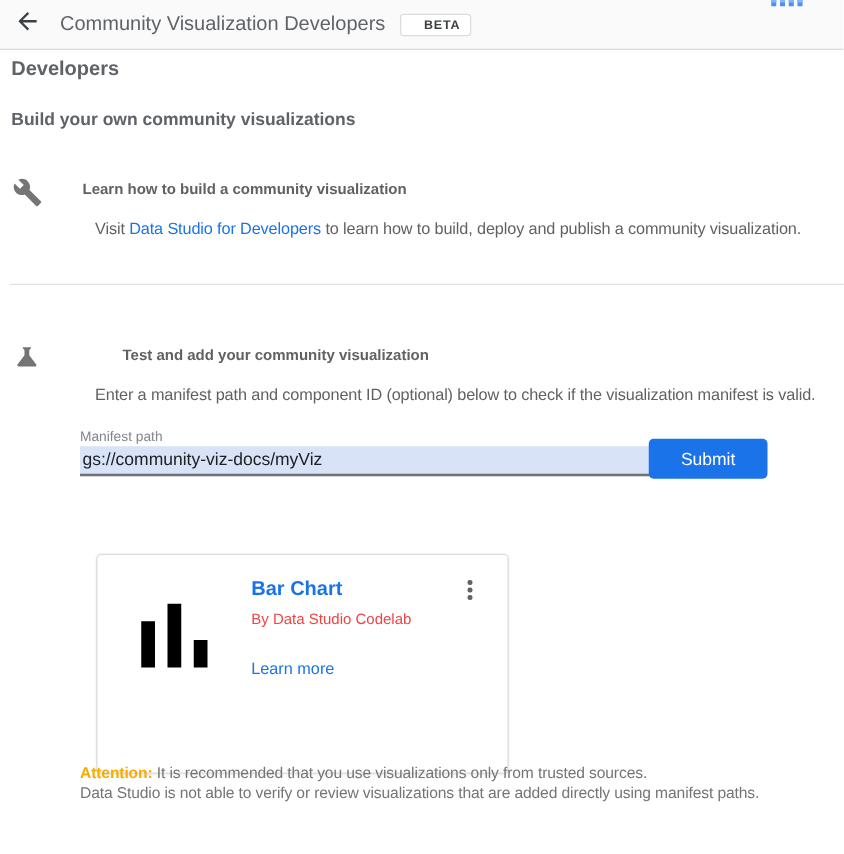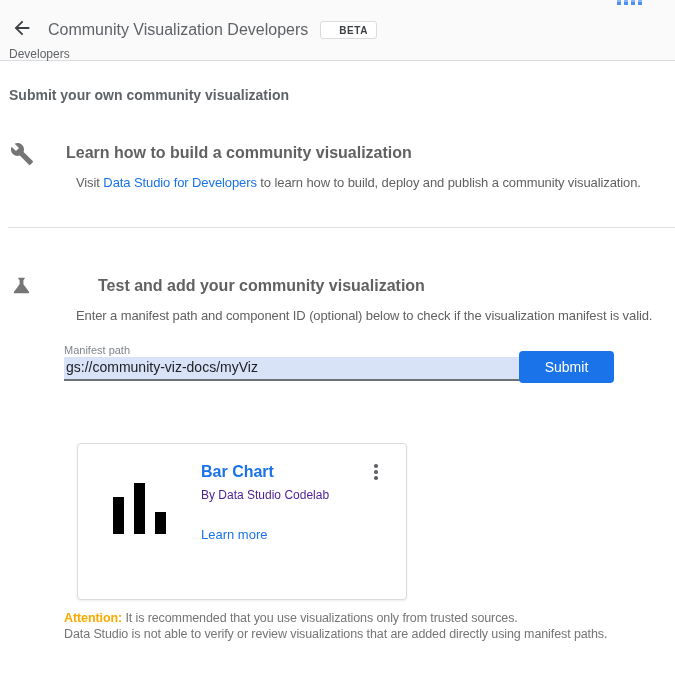--- a/index.html
+++ b/index.html
@@ -6,21 +6,21 @@
   html, body { background: #ffffff; }
   body {
     font-family: "Liberation Sans", sans-serif;
     width: 675px; height: 683px;
     position: relative;
     overflow: hidden;
     color: #5f6368;
   }
   
   .header {
-    position: absolute; top: 0; left: 0; width: 675px; height: 61px;
+    position: absolute; top: 0; left: 0; width: 675px; height: 40px;
     background: #fafafa;
     border-bottom: 1px solid #dadce0;
     display: flex; align-items: center;
   }
   .back-btn {
     width: 24px; height: 24px; margin-left: 10px;
     display: flex; align-items: center; justify-content: center;
     cursor: pointer; color: #3c4043;
   }
   .header-title {
@@ -39,33 +39,33 @@
     position: absolute; right: 33px; top: 0;
     display: flex; gap: 3px;
   }
   .apps-dots .dot {
     width: 4px; height: 5px; background: #4d90f0;
     border-top: 2px solid #8ab4f8;
   }
   
   .page-title {
     position: absolute; left: 9px; top: 47px;
-    font-size: 12px; font-weight: normal; color: #5f6368;
+    font-size: 16px; font-weight: bold; color: #5f6368;
   }
   .page-subtitle {
     position: absolute; left: 9px; top: 87px;
     font-size: 14px; font-weight: bold; color: #5f6368;
   }
   
   .section-icon { position: absolute; color: #757575; }
   .wrench-icon { left: 10px; top: 142px; }
   .flask-icon  { left: 10px; top: 274px; }
   .section-heading {
     position: absolute; left: 66px;
-    font-size: 16px; font-weight: bold; color: #616161;
+    font-size: 12px; font-weight: bold; color: #616161;
     white-space: nowrap;
   }
   .heading-learn { top: 144px; }
   .heading-test  { top: 277px; margin-left: 32px; }
   .section-body {
     position: absolute; left: 76px;
     font-size: 13px; letter-spacing: -0.1px; color: #616161;
     white-space: nowrap;
   }
   .body-learn { top: 175px; }
@@ -95,42 +95,42 @@
     width: 95px; height: 32px;
     background: #1a73e8; color: #ffffff;
     border: none; border-radius: 4px;
     font-family: "Liberation Sans", sans-serif;
     font-size: 14px; font-weight: 500;
     cursor: pointer;
   }
   
   .viz-card {
     position: absolute; left: 77px; top: 443px;
-    width: 330px; height: 157px;
+    width: 330px; height: 176px;
     background: #ffffff;
     border: 1px solid #dadce0; border-radius: 4px;
     box-shadow: 0 1px 2px rgba(60,64,67,0.10);
   }
   .bar-icon {
     position: absolute; left: 35px; top: 38px;
     width: 55px; height: 52px;
     display: flex; align-items: flex-end; gap: 10px;
   }
   .bar-icon .bar { width: 11px; background: #000000; }
   .bar-1 { height: 37px; }
   .bar-2 { height: 51px; }
   .bar-3 { height: 22px; }
   .card-title {
     position: absolute; left: 123px; top: 19px;
     font-size: 16px; font-weight: bold; color: #1a73e8;
     cursor: pointer;
   }
   .card-author {
     position: absolute; left: 123px; top: 44px;
-    font-size: 12px; color: #4c1d95; text-align: right;
+    font-size: 12px; color: #ef4444; text-align: right;
   }
   .card-desc {
     position: absolute; left: 123px; top: 67px;
     font-size: 13px; color: #5f6368;
   }
   .card-learn-more {
     position: absolute; left: 123px; top: 83px;
     font-size: 13px; color: #1a73e8; cursor: pointer;
   }
   .kebab-btn {
@@ -163,21 +163,21 @@
   <div class="beta-badge">BETA</div>
   <div class="apps-dots">
     <div class="dot"></div>
     <div class="dot"></div>
     <div class="dot"></div>
     <div class="dot"></div>
   </div>
 </div>
 
 <div class="page-title">Developers</div>
-<div class="page-subtitle">Submit your own community visualization</div>
+<div class="page-subtitle">Build your own community visualizations</div>
 
 <div class="section-icon wrench-icon">
   <svg width="24" height="24" viewBox="0 0 24 24" fill="currentColor" aria-hidden="true">
     <path d="M22.7 19l-9.1-9.1c.9-2.3.4-5-1.5-6.9-2-2-5-2.4-7.4-1.3L9 6 6 9 1.6 4.7C.4 7.1.9 10.1 2.9 12.1c1.9 1.9 4.6 2.4 6.9 1.5l9.1 9.1c.4.4 1 .4 1.4 0l2.3-2.3c.5-.4.5-1.1.1-1.4z"></path>
   </svg>
 </div>
 <div class="section-heading heading-learn">Learn how to build a community visualization</div>
 <div class="section-body body-learn">
   <span>Visit </span><a class="text-link">Data Studio for Developers</a><span> to learn how to build, deploy and publish a community visualization.</span>
 </div>

